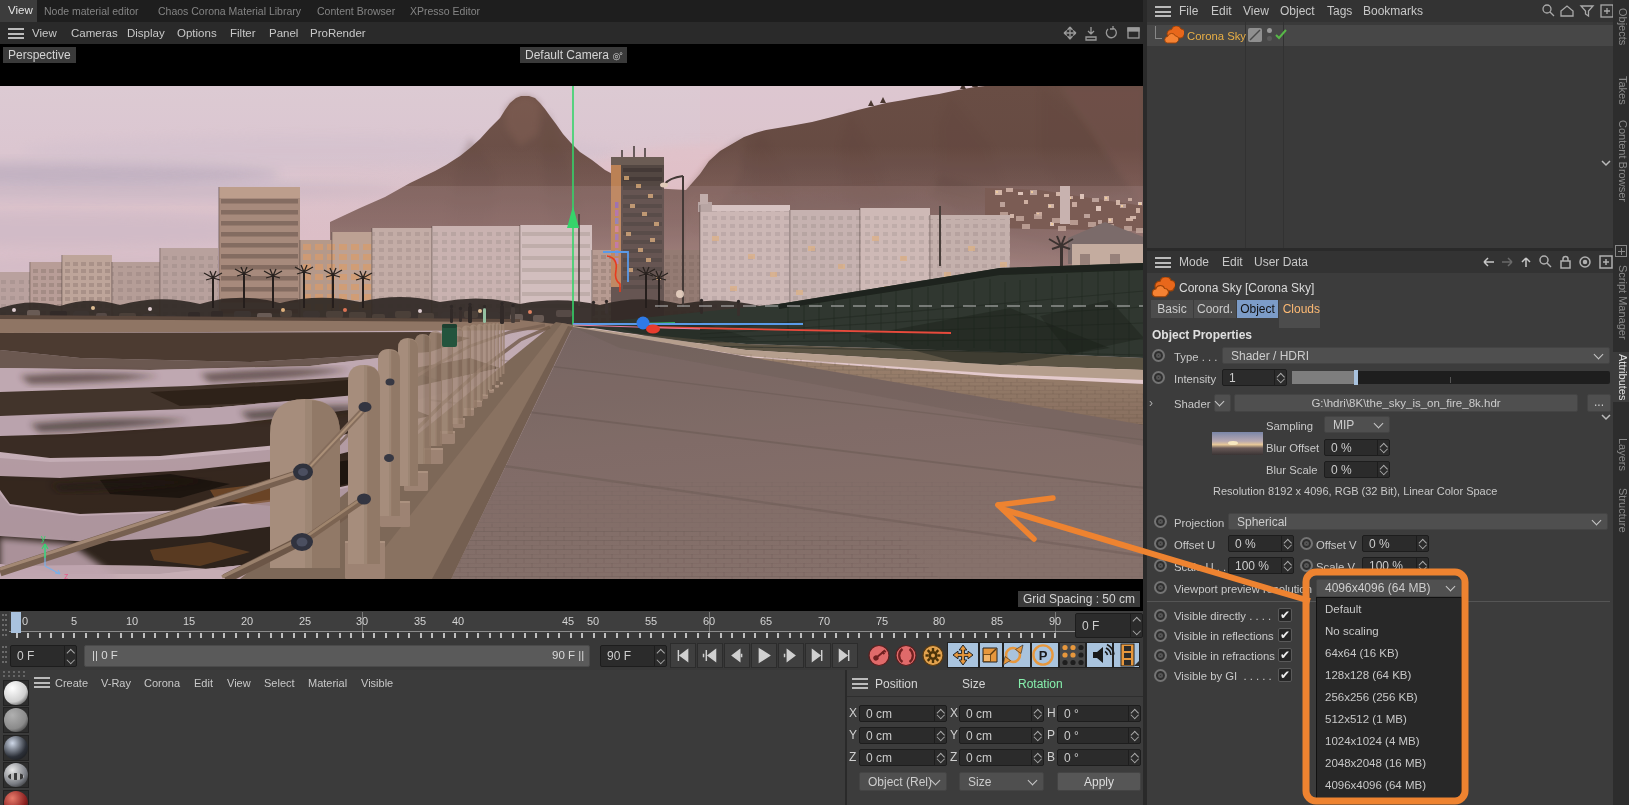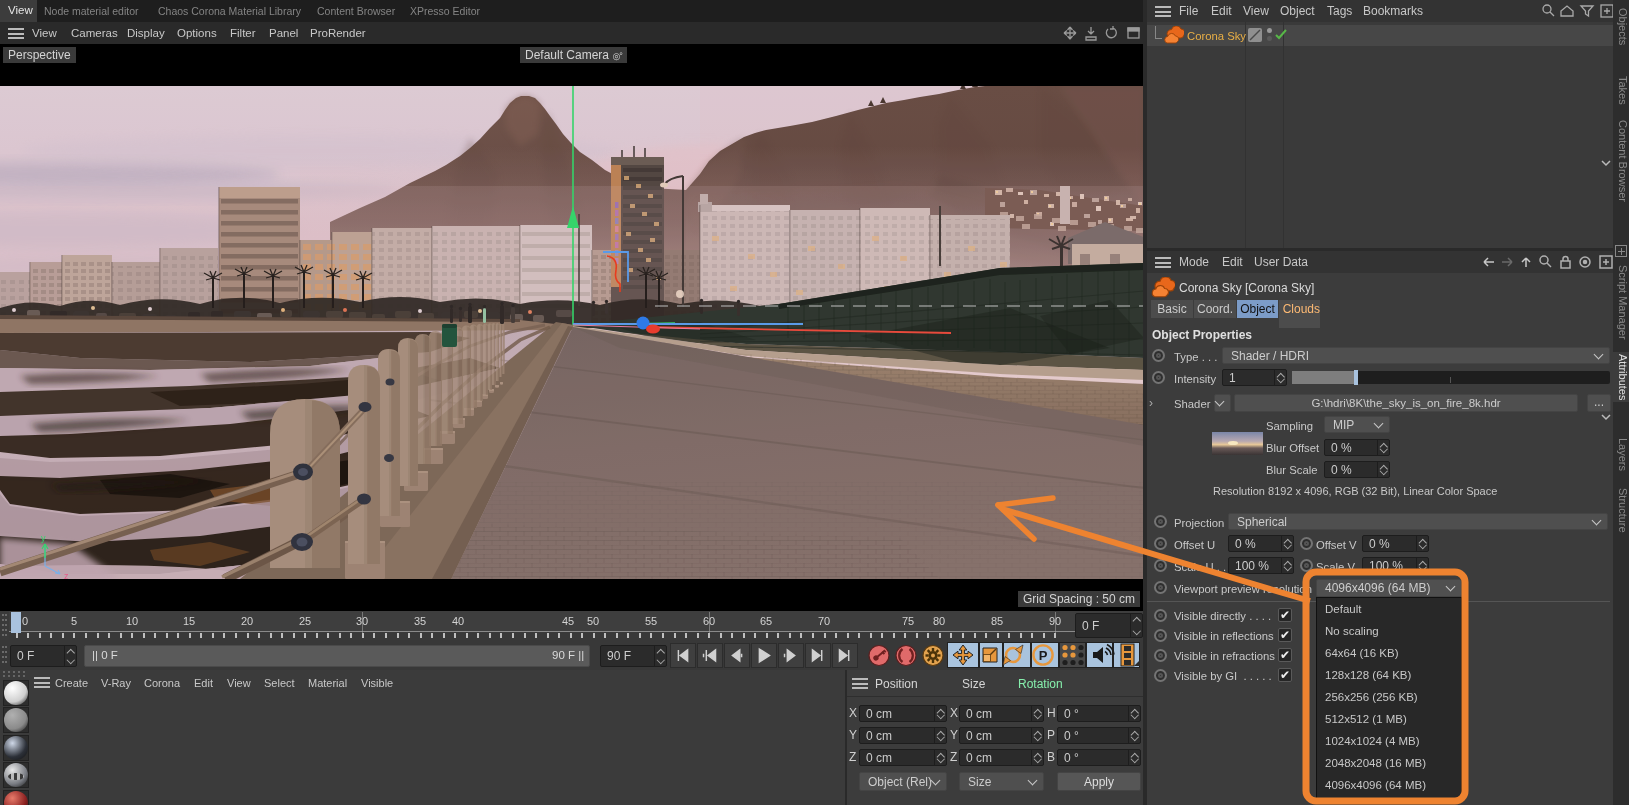--- a/index.html
+++ b/index.html
@@ -714,21 +714,21 @@
 <div class="t" style="left:305px;top:615px;font-size:11px;color:#d2d2d2;transform:translateX(-50%)">25</div>
 <div class="t" style="left:362px;top:615px;font-size:11px;color:#d2d2d2;transform:translateX(-50%)">30</div>
 <div class="t" style="left:420px;top:615px;font-size:11px;color:#d2d2d2;transform:translateX(-50%)">35</div>
 <div class="t" style="left:458px;top:615px;font-size:11px;color:#d2d2d2;transform:translateX(-50%)">40</div>
 <div class="t" style="left:568px;top:615px;font-size:11px;color:#d2d2d2;transform:translateX(-50%)">45</div>
 <div class="t" style="left:593px;top:615px;font-size:11px;color:#d2d2d2;transform:translateX(-50%)">50</div>
 <div class="t" style="left:651px;top:615px;font-size:11px;color:#d2d2d2;transform:translateX(-50%)">55</div>
 <div class="t" style="left:709px;top:615px;font-size:11px;color:#d2d2d2;transform:translateX(-50%)">60</div>
 <div class="t" style="left:766px;top:615px;font-size:11px;color:#d2d2d2;transform:translateX(-50%)">65</div>
 <div class="t" style="left:824px;top:615px;font-size:11px;color:#d2d2d2;transform:translateX(-50%)">70</div>
-<div class="t" style="left:908px;top:615px;font-size:11px;color:#d2d2d2;transform:translateX(-50%)">75</div>
+<div class="t" style="left:882px;top:615px;font-size:11px;color:#d2d2d2;transform:translateX(-50%)">75</div>
 <div class="t" style="left:939px;top:615px;font-size:11px;color:#d2d2d2;transform:translateX(-50%)">80</div>
 <div class="t" style="left:997px;top:615px;font-size:11px;color:#d2d2d2;transform:translateX(-50%)">85</div>
 <div class="t" style="left:1055px;top:615px;font-size:11px;color:#d2d2d2;transform:translateX(-50%)">90</div>
 <div class="a" style="left:362px;top:612px;width:1px;height:26px;background:#aaaaaa;opacity:0.55"></div>
 <div class="a" style="left:709px;top:612px;width:1px;height:26px;background:#aaaaaa;opacity:0.55"></div>
 <div class="a" style="left:1055px;top:612px;width:1px;height:26px;background:#aaaaaa;opacity:0.55"></div>
 <div class="a" style="left:15.7px;top:633px;width:2px;height:5px;background:#c0c0c0"></div>
 <div class="a" style="left:27.2px;top:633px;width:2px;height:5px;background:#c0c0c0"></div>
 <div class="a" style="left:38.8px;top:633px;width:2px;height:5px;background:#c0c0c0"></div>
 <div class="a" style="left:50.3px;top:633px;width:2px;height:5px;background:#c0c0c0"></div>

